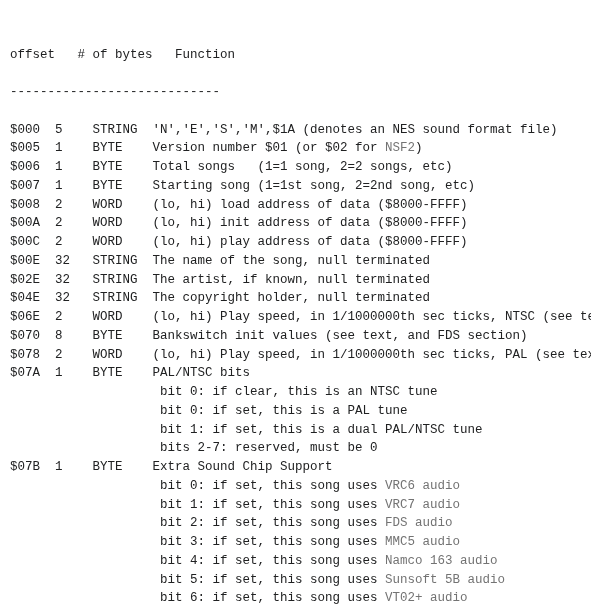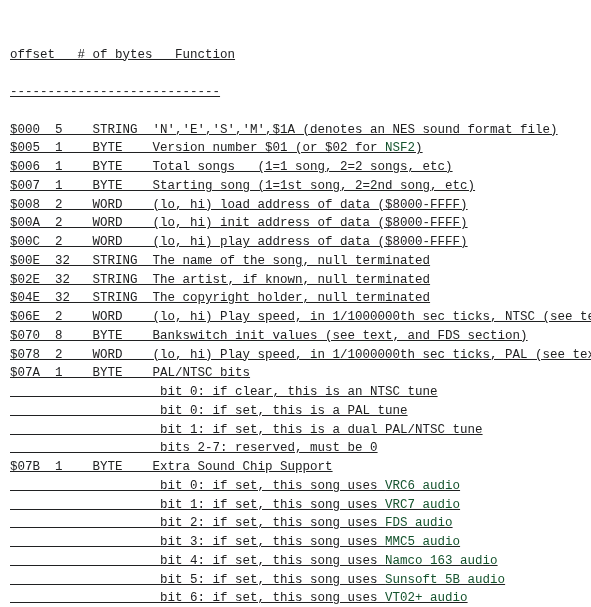--- a/index.html
+++ b/index.html
@@ -7,22 +7,22 @@
     padding: 8px 10px;
     background: #fff;
     font-family: Consolas, "Courier New", monospace;
     font-size: 12.5px;
     line-height: 1.5;
     color: #202122;
     white-space: pre;
     width: 591px;
     box-sizing: border-box;
   }
-  a { color: #14532d; text-decoration: none; cursor: pointer; }
-  .r { display: block; text-decoration: underline; }
+  a { color: #737373; text-decoration: none; cursor: pointer; }
+  .r { display: block; }
 </style>
 </head>
 <body>
 
 <span class="r">offset   # of bytes   Function</span>
 <span class="r">----------------------------</span>
 <div id="rows"><span class="r">$000  5    STRING  'N','E','S','M',$1A (denotes an NES sound format file)</span><span class="r">$005  1    BYTE    Version number $01 (or $02 for <a href="#">NSF2</a>)</span><span class="r">$006  1    BYTE    Total songs   (1=1 song, 2=2 songs, etc)</span><span class="r">$007  1    BYTE    Starting song (1=1st song, 2=2nd song, etc)</span><span class="r">$008  2    WORD    (lo, hi) load address of data ($8000-FFFF)</span><span class="r">$00A  2    WORD    (lo, hi) init address of data ($8000-FFFF)</span><span class="r">$00C  2    WORD    (lo, hi) play address of data ($8000-FFFF)</span><span class="r">$00E  32   STRING  The name of the song, null terminated</span><span class="r">$02E  32   STRING  The artist, if known, null terminated</span><span class="r">$04E  32   STRING  The copyright holder, null terminated</span><span class="r">$06E  2    WORD    (lo, hi) Play speed, in 1/1000000th sec ticks, NTSC (see text)</span><span class="r">$070  8    BYTE    Bankswitch init values (see text, and FDS section)</span><span class="r">$078  2    WORD    (lo, hi) Play speed, in 1/1000000th sec ticks, PAL (see text)</span><span class="r">$07A  1    BYTE    PAL/NTSC bits</span><span class="r">                    bit 0: if clear, this is an NTSC tune</span><span class="r">                    bit 0: if set, this is a PAL tune</span><span class="r">                    bit 1: if set, this is a dual PAL/NTSC tune</span><span class="r">                    bits 2-7: reserved, must be 0</span><span class="r">$07B  1    BYTE    Extra Sound Chip Support</span><span class="r">                    bit 0: if set, this song uses <a href="#">VRC6 audio</a></span><span class="r">                    bit 1: if set, this song uses <a href="#">VRC7 audio</a></span><span class="r">                    bit 2: if set, this song uses <a href="#">FDS audio</a></span><span class="r">                    bit 3: if set, this song uses <a href="#">MMC5 audio</a></span><span class="r">                    bit 4: if set, this song uses <a href="#">Namco 163 audio</a></span><span class="r">                    bit 5: if set, this song uses <a href="#">Sunsoft 5B audio</a></span><span class="r">                    bit 6: if set, this song uses <a href="#">VT02+ audio</a></span></div>
 
 
 </body></html>

